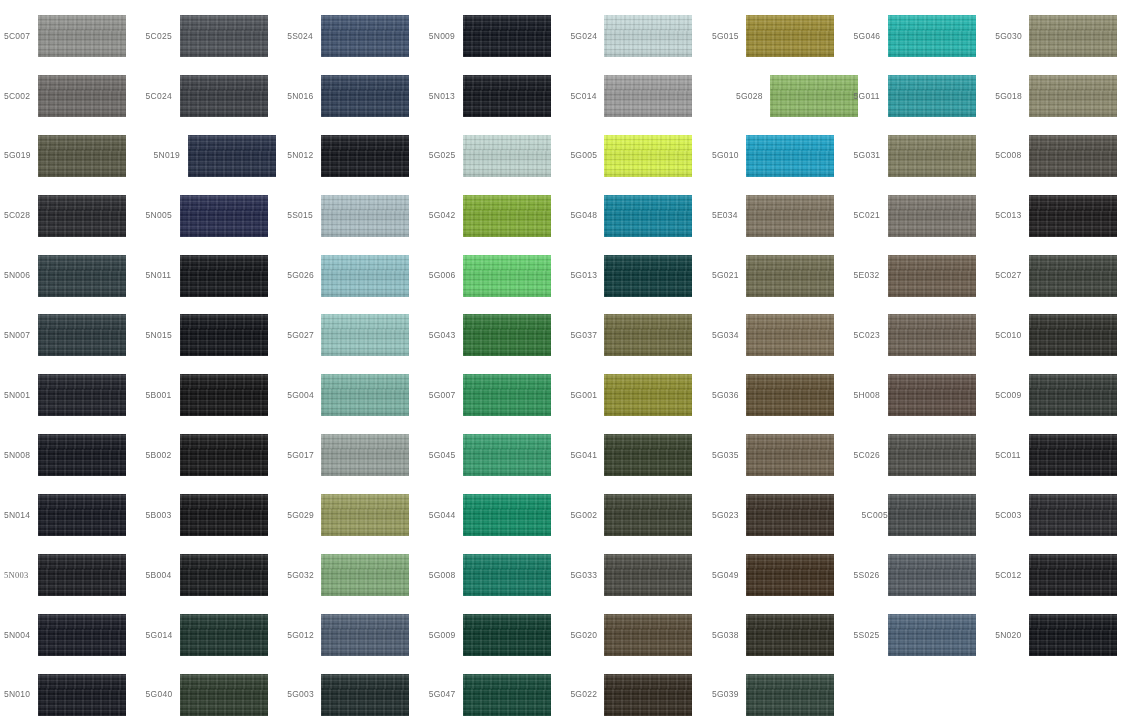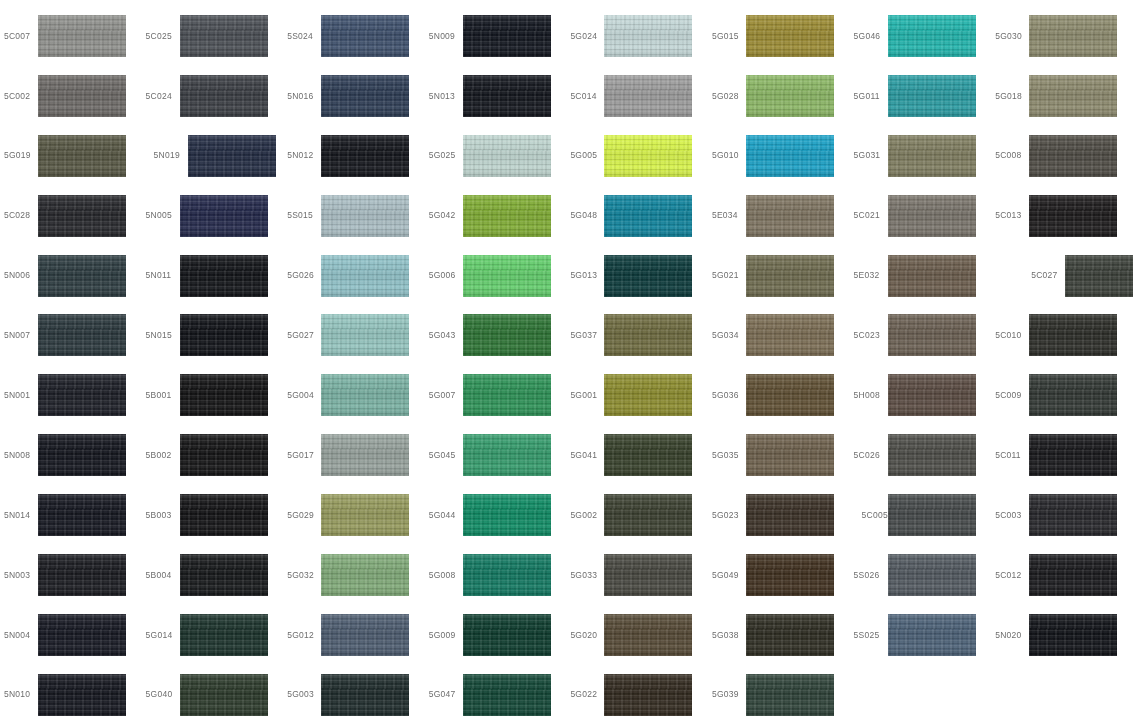--- a/index.html
+++ b/index.html
@@ -148,21 +148,21 @@
     </div>
     <div class="swatch-cell">
       <span class="swatch-code" style="color: rgb(109, 109, 109);">5N013</span>
       <span class="swatch-chip" style="background-color: rgb(19, 22, 29);"></span>
     </div>
     <div class="swatch-cell">
       <span class="swatch-code" style="color: rgb(109, 109, 109);">5C014</span>
       <span class="swatch-chip" style="background-color: rgb(155, 155, 155);"></span>
     </div>
     <div class="swatch-cell">
-      <span class="swatch-code" style="color: rgb(109, 109, 109);">5G028</span>
+      <span class="swatch-code" style="color: rgb(109, 109, 109); margin-left: 24px;">5G028</span>
       <span class="swatch-chip" style="background-color: rgb(138, 181, 100);"></span>
     </div>
     <div class="swatch-cell">
       <span class="swatch-code" style="color: rgb(109, 109, 109);">5G011</span>
       <span class="swatch-chip" style="background-color: rgb(42, 154, 160);"></span>
     </div>
     <div class="swatch-cell">
       <span class="swatch-code" style="color: rgb(109, 109, 109);">5G018</span>
       <span class="swatch-chip" style="background-color: rgb(139, 136, 108);"></span>
     </div>
@@ -252,21 +252,21 @@
     </div>
     <div class="swatch-cell">
       <span class="swatch-code" style="color: rgb(109, 109, 109);">5G021</span>
       <span class="swatch-chip" style="background-color: rgb(109, 106, 78);"></span>
     </div>
     <div class="swatch-cell">
       <span class="swatch-code" style="color: rgb(109, 109, 109);">5E032</span>
       <span class="swatch-chip" style="background-color: rgb(106, 92, 76);"></span>
     </div>
     <div class="swatch-cell">
-      <span class="swatch-code" style="color: rgb(109, 109, 109); margin-left: 36px;">5C027</span>
+      <span class="swatch-code" style="color: rgb(109, 109, 109);">5C027</span>
       <span class="swatch-chip" style="background-color: rgb(59, 64, 57);"></span>
     </div>
     <div class="swatch-cell">
       <span class="swatch-code" style="color: rgb(109, 109, 109);">5N007</span>
       <span class="swatch-chip" style="background-color: rgb(42, 55, 60);"></span>
     </div>
     <div class="swatch-cell">
       <span class="swatch-code" style="color: rgb(109, 109, 109);">5N015</span>
       <span class="swatch-chip" style="background-color: rgb(16, 18, 23);"></span>
     </div>
@@ -384,21 +384,21 @@
     </div>
     <div class="swatch-cell">
       <span class="swatch-code" style="color: rgb(109, 109, 109); padding-left: 12px;">5C005</span>
       <span class="swatch-chip" style="background-color: rgb(69, 73, 74);"></span>
     </div>
     <div class="swatch-cell">
       <span class="swatch-code" style="color: rgb(109, 109, 109);">5C003</span>
       <span class="swatch-chip" style="background-color: rgb(38, 38, 42);"></span>
     </div>
     <div class="swatch-cell">
-      <span class="swatch-code" style="color: rgb(109, 109, 109);">5N003</span>
+      <span class="swatch-code" style="color: rgb(109, 109, 109); font-family: Liberation Serif, serif;">5N003</span>
       <span class="swatch-chip" style="background-color: rgb(26, 27, 32);"></span>
     </div>
     <div class="swatch-cell">
       <span class="swatch-code" style="color: rgb(109, 109, 109);">5B004</span>
       <span class="swatch-chip" style="background-color: rgb(22, 24, 26);"></span>
     </div>
     <div class="swatch-cell">
       <span class="swatch-code" style="color: rgb(109, 109, 109);">5G032</span>
       <span class="swatch-chip" style="background-color: rgb(127, 168, 119);"></span>
     </div>

